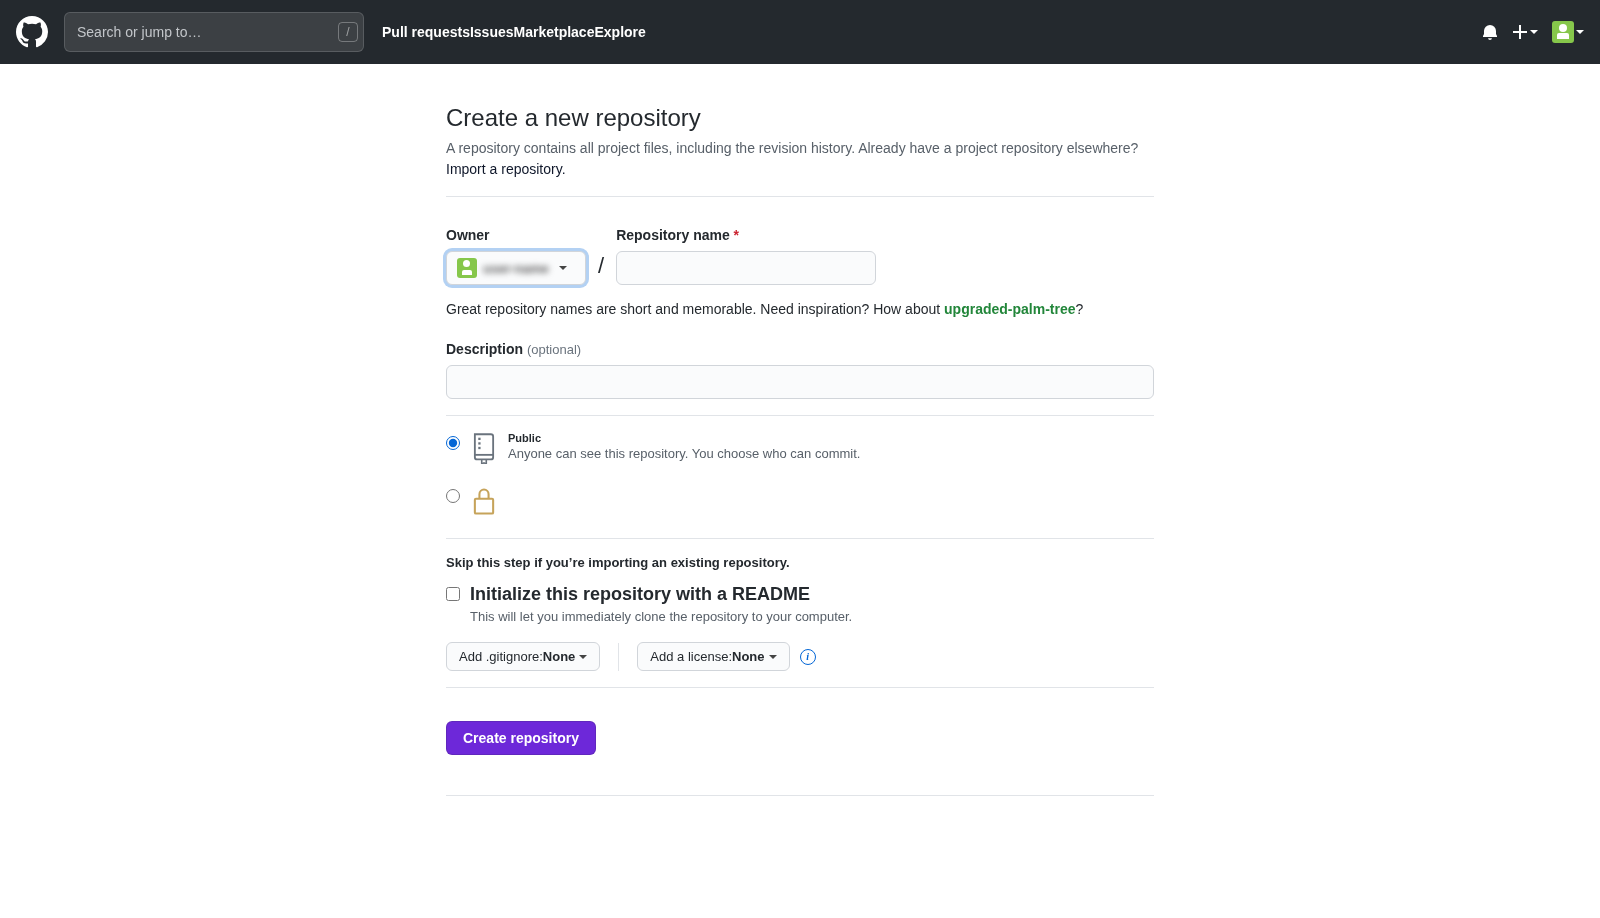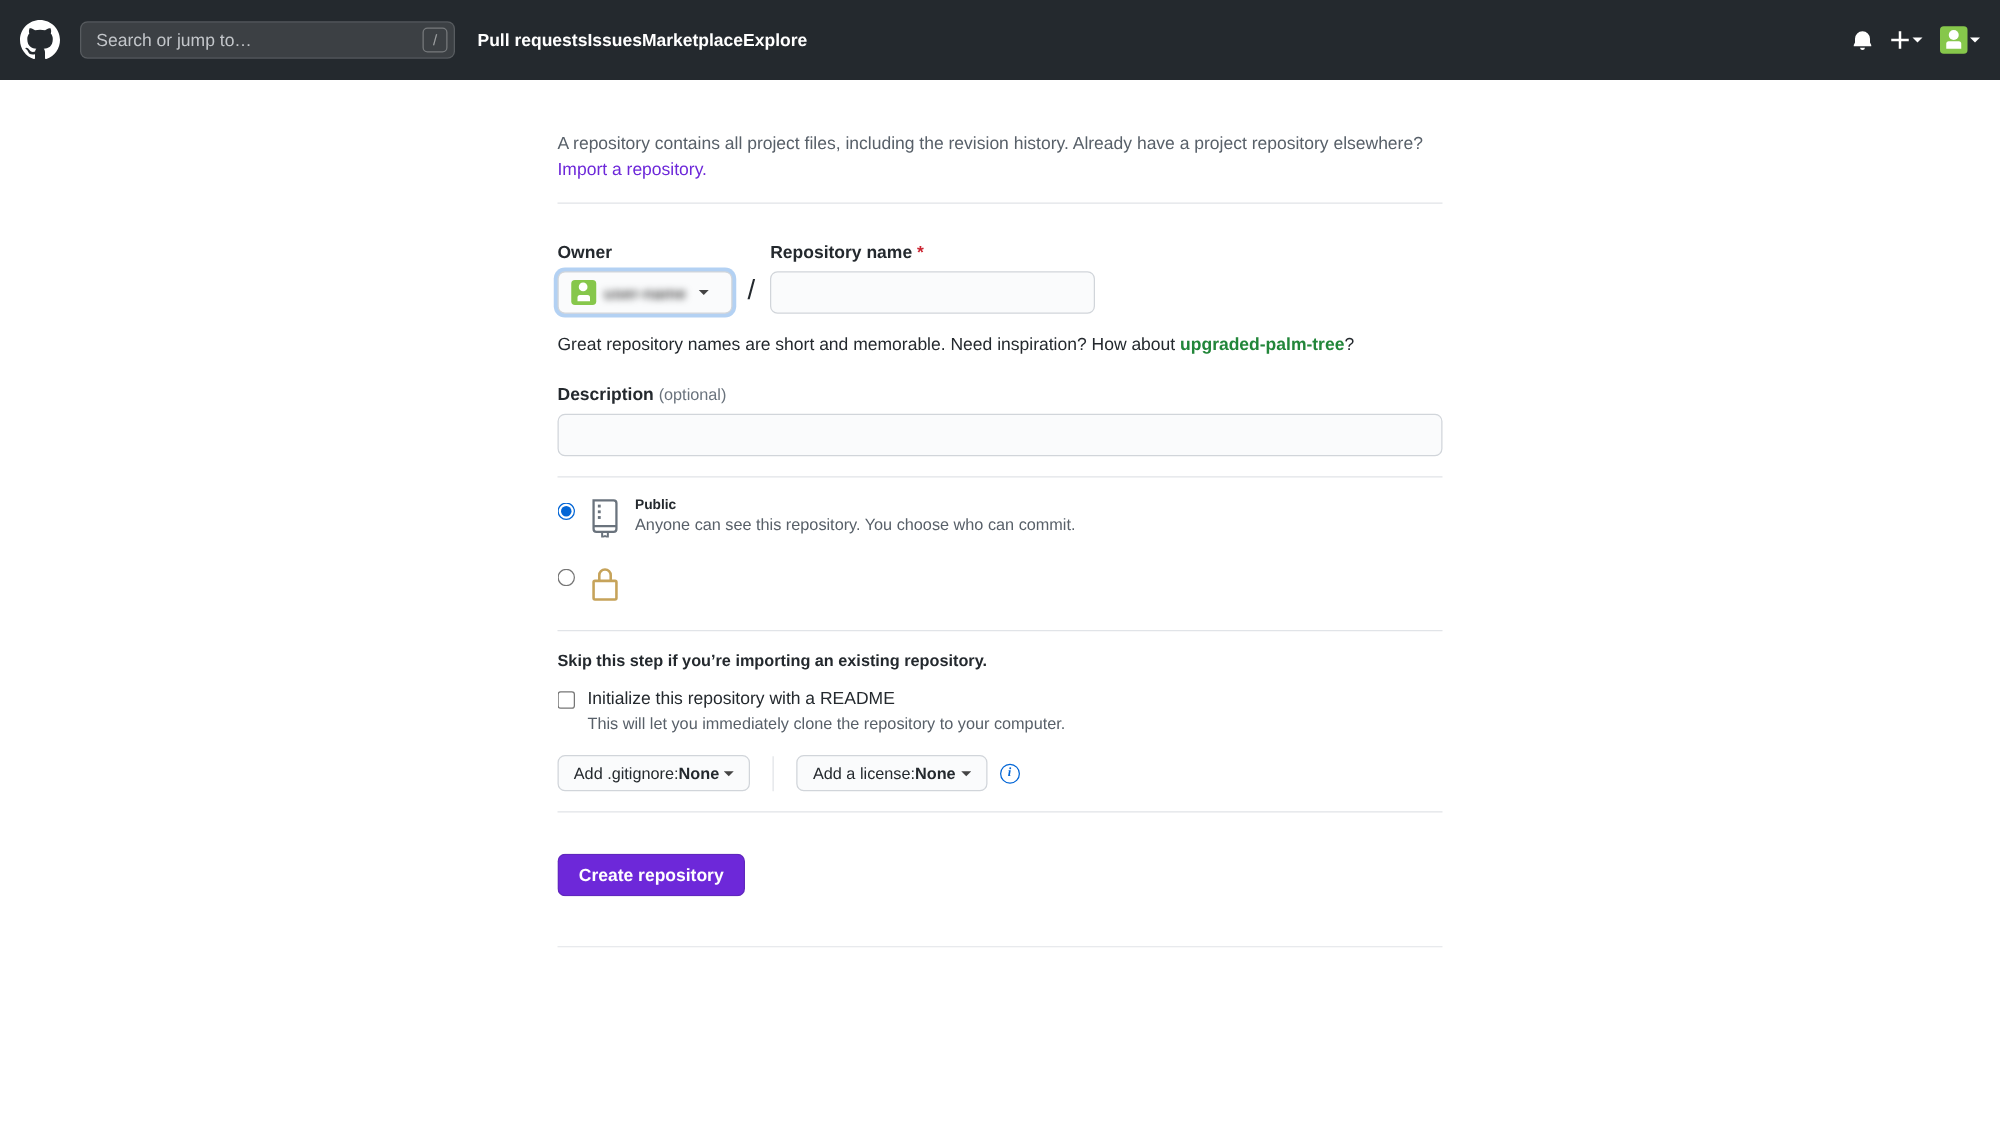--- a/index.html
+++ b/index.html
@@ -21,21 +21,21 @@
   .search-box {
     position: relative;
     margin-left: 16px;
   }
   .search-input {
     background: rgba(255,255,255,0.11);
     border: 1px solid rgba(255,255,255,0.15);
     border-radius: 6px;
     color: #fff;
     width: 300px;
-    height: 30px;
+    height: 40px;
     padding: 0 30px 0 12px;
     font-size: 14px;
     outline: none;
   }
   .search-input::placeholder { color: #c3c6ca; }
   .slash-key {
     position: absolute;
     right: 6px;
     top: 50%;
     transform: translateY(-50%);
@@ -94,21 +94,21 @@
     font-size: 24px;
     font-weight: 400;
     margin-bottom: 6px;
   }
   .subhead {
     color: #586069;
     font-size: 14px;
     line-height: 1.5;
     margin-bottom: 8px;
   }
-  .subhead a { color: #6d28d9; text-decoration:none; cursor:pointer; }
+  .subhead a { color: #0f172a; text-decoration:none; cursor:pointer; }
   hr.rule { border: none; border-top: 1px solid #e1e4e8; margin: 16px 0; }
 
   .row { display:flex; align-items:flex-end; gap:8px; margin-top: 30px;}
   .field-group { display:flex; flex-direction:column; }
   .field-label { font-weight:600; font-size:14px; margin-bottom:8px; }
   .required-star { color:#cb2431; }
 
   .owner-select {
     border: 1px solid #d1d5da;
     border-radius: 6px;
@@ -158,21 +158,21 @@
   .visibility { margin-top: 4px; }
   .vis-option { display:flex; align-items:flex-start; gap:10px; margin-bottom:18px; }
   .vis-option input[type=radio] { margin-top:4px; accent-color:#0366d6; width:14px;height:14px;}
   .repo-icon { width:28px; }
   .vis-title { font-weight:600; font-size:11px; }
   .vis-desc { color:#586069; font-size:13px; margin-top:2px; }
 
   .skip-text { font-size:13px; margin-bottom:14px; margin-top:8px;font-weight:bold; }
   .readme-row { display:flex; align-items:flex-start; gap:10px; margin-bottom:4px;}
   .readme-row input[type=checkbox]{ margin-top:3px; width:14px;height:14px;}
-  .readme-title{font-weight:400;font-size:14px;}
+  .readme-title{font-weight:700;font-size:18px;}
   .readme-desc{color:#586069;font-size:13px;margin-top:2px;margin-left:24px;}
 
   .dd-row { display:flex; align-items:center; gap:0; margin-top:18px;}
   .dd-btn {
     border:1px solid #d1d5da; background:#fafbfc; border-radius:6px;
     padding: 6px 12px; font-size:13px; cursor:pointer;
     display:flex;align-items:center;
   }
   .dd-btn .bold{font-weight:600;}
   .vr { width:1px; height:28px; background:#e1e4e8; margin:0 18px;}
@@ -229,20 +229,21 @@
       <span class="caret"></span>
     </span>
     <span class="avatar-drop">
       <span class="avatar"></span>
       <span class="caret"></span>
     </span>
   </div>
 </div>
 
 <div class="container">
+  <h1 class="page-title">Create a new repository</h1>
   <p class="subhead">
     <span>A repository contains all project files, including the revision history. Already have a project repository elsewhere? </span>
     <a>Import a repository.</a>
   </p>
   <hr class="rule">
 
   <div class="row">
     <div class="field-group">
       <span class="field-label">Owner</span>
       <div class="owner-select">

